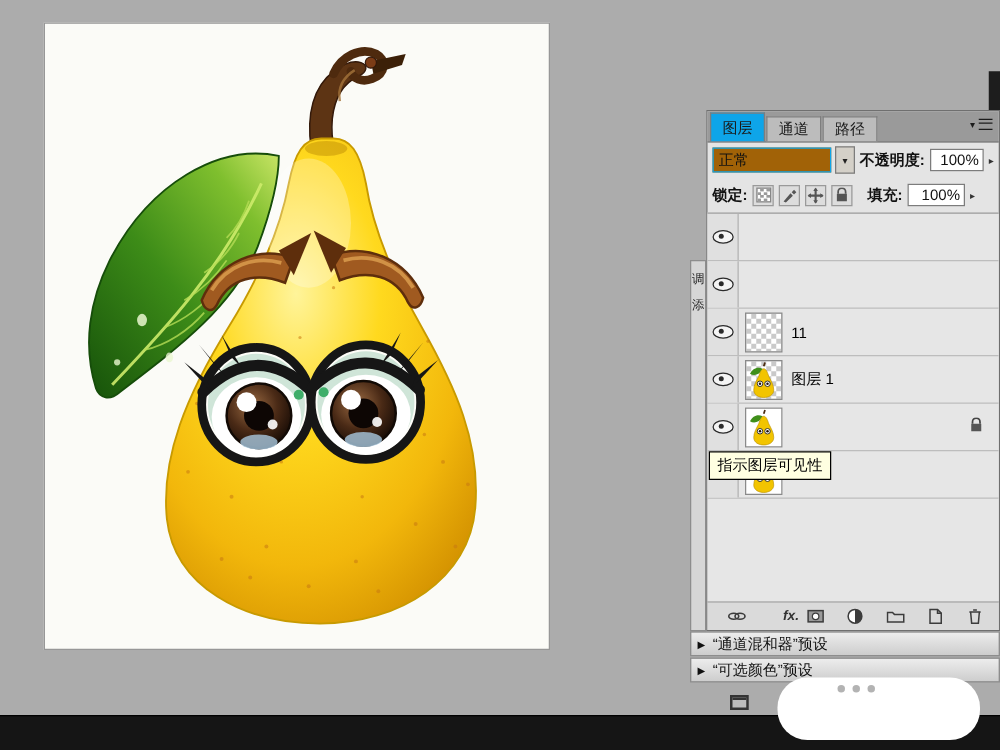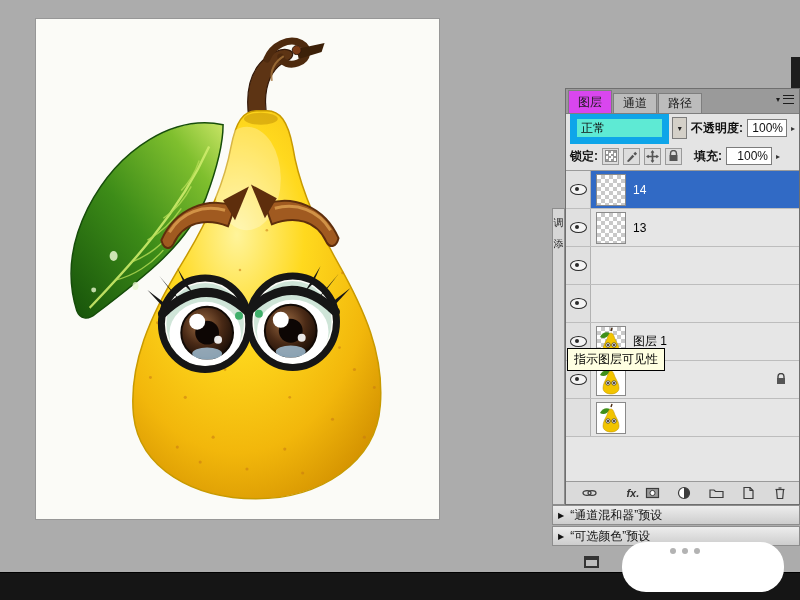--- a/index.html
+++ b/index.html
@@ -25,28 +25,28 @@
 
   
   .layers-panel{
     position:absolute;left:565px;top:88px;width:235px;height:417px;
     background:#e4e4e4;border:1px solid #6f6f6f;box-sizing:border-box;
     display:flex;flex-direction:column;z-index:5;
   }
   .tab-bar{height:24px;background:#9a9a9a;display:flex;align-items:flex-end;padding-left:2px;position:relative;flex:none;border-bottom:1px solid #7e7e7e;}
   .tab{height:19px;padding:0 9px;font-size:12px;color:#1a1a1a;background:#bcbcbc;
        border:1px solid #7e7e7e;border-bottom:none;display:flex;align-items:center;margin-right:1px;}
-  .tab.active{background:#d946ef;height:22px;}
+  .tab.active{background:#0ea5e9;height:22px;}
   .panel-menu{position:absolute;right:5px;top:6px;display:flex;align-items:center;gap:3px;cursor:default;}
   .panel-menu .caret{font-size:8px;color:#1c1c1c;line-height:1;}
   .hamburger{width:11px;height:7px;border-top:1px solid #1c1c1c;border-bottom:1px solid #1c1c1c;position:relative;}
   .hamburger::after{content:'';position:absolute;left:0;top:2px;width:100%;height:1px;background:#1c1c1c;}
 
   .ctrl-row{height:28px;display:flex;align-items:center;padding:0 4px;gap:4px;font-size:12px;color:#111;flex:none;}
-  .combo{width:92px;height:18px;background:#5eead4;border:7px solid #0ea5e9;display:flex;align-items:center;padding:0 4px;font-size:12px;}
+  .combo{width:92px;height:18px;background:#a16207;border:1px solid #0ea5e9;display:flex;align-items:center;padding:0 4px;font-size:12px;}
   .combo-btn{width:15px;height:20px;background:#d4d0c8;border:1px solid #7c7c7c;margin-left:-1px;
              display:flex;align-items:center;justify-content:center;font-size:8px;color:#222;}
   .field{width:38px;height:16px;background:#fff;border:1px solid #7c7c7c;font-size:12px;
          display:flex;align-items:center;padding:0 3px;color:#111;justify-content:flex-end;}
   .pop-arrow{font-size:8px;color:#333;}
   .lbl{white-space:nowrap;font-weight:bold;}
   .lock-btn{width:17px;height:17px;border:1px solid #9a9a9a;background:#dddddd;
             display:flex;align-items:center;justify-content:center;box-sizing:border-box;}
   .mini-checker{width:10px;height:10px;background:repeating-conic-gradient(#9a9a9a 0% 25%,#fff 0% 50%) 0 0/5px 5px;border:1px solid #888;}
 
@@ -57,21 +57,21 @@
   .eye-icon::after{content:'';position:absolute;left:4px;top:1.5px;width:4px;height:4px;border-radius:50%;background:#2a2a2a;}
   .row-content{flex:1;display:flex;align-items:center;gap:7px;padding:0 5px;min-width:0;}
   .layer-row.selected .row-content{background:#316ac5;color:#fff;}
   .thumb{width:30px;height:32px;border:1px solid #8a8a8a;background:#fff;flex:none;box-sizing:border-box;overflow:hidden;}
   .thumb.checker{background:repeating-conic-gradient(#c9c9c9 0% 25%,#ffffff 0% 50%) 0 0/8px 8px;}
   .thumb svg{display:block;width:100%;height:100%;}
   .layer-name{font-size:12px;white-space:nowrap;}
   .row-lock{margin-left:auto;margin-right:8px;}
 
   .tooltip{
-    position:absolute;left:1px;top:259px;background:#ffffe1;border:1px solid #000;
+    position:absolute;left:1px;top:272px;background:#ffffe1;border:1px solid #000;
     font-size:12px;color:#000;padding:2px 6px;white-space:nowrap;z-index:10;
   }
 
   .bottom-bar{height:22px;border-top:1px solid #9a9a9a;background:#dadada;
               display:flex;align-items:center;padding:0 10px 0 14px;gap:0;flex:none;
               justify-content:space-between;}
   .bb-icon{display:flex;align-items:center;justify-content:center;width:18px;height:16px;}
   .fx-label{font-style:italic;font-weight:bold;font-size:11px;color:#333;margin-left:24px;}
 
   
@@ -281,46 +281,37 @@
       </div>
     <span class="pop-arrow">▸</span>
   </div>
 
   <div class="layer-list">
 
     <div class="layer-row selected">
       <div class="eye-col">
           <span class="eye-icon"></span>
         </div>
-      <div class="row-content">
-        <div class="thumb checker"></div>
-        <span class="layer-name">14</span>
-      </div>
-    </div>
+    </div>
+
 
     <div class="layer-row">
       <div class="eye-col">
           <span class="eye-icon"></span>
         </div>
-      <div class="row-content">
-        <div class="thumb checker"></div>
-        <span class="layer-name">13</span>
-      </div>
     </div>
 
     <div class="layer-row">
       <div class="eye-col">
           <span class="eye-icon"></span>
         </div>
-    </div>
-
-    <div class="layer-row">
-      <div class="eye-col">
-          <span class="eye-icon"></span>
-        </div>
+      <div class="row-content">
+        <div class="thumb checker"></div>
+        <span class="layer-name">11</span>
+      </div>
     </div>
 
     <div class="layer-row">
       <div class="eye-col">
           <span class="eye-icon"></span>
         </div>
       <div class="row-content">
         <div class="thumb checker">
           <svg viewBox="0 0 26 30">
             <path d="M13,4 L14,1" stroke="#4a2a10" stroke-width="1.4"></path>

